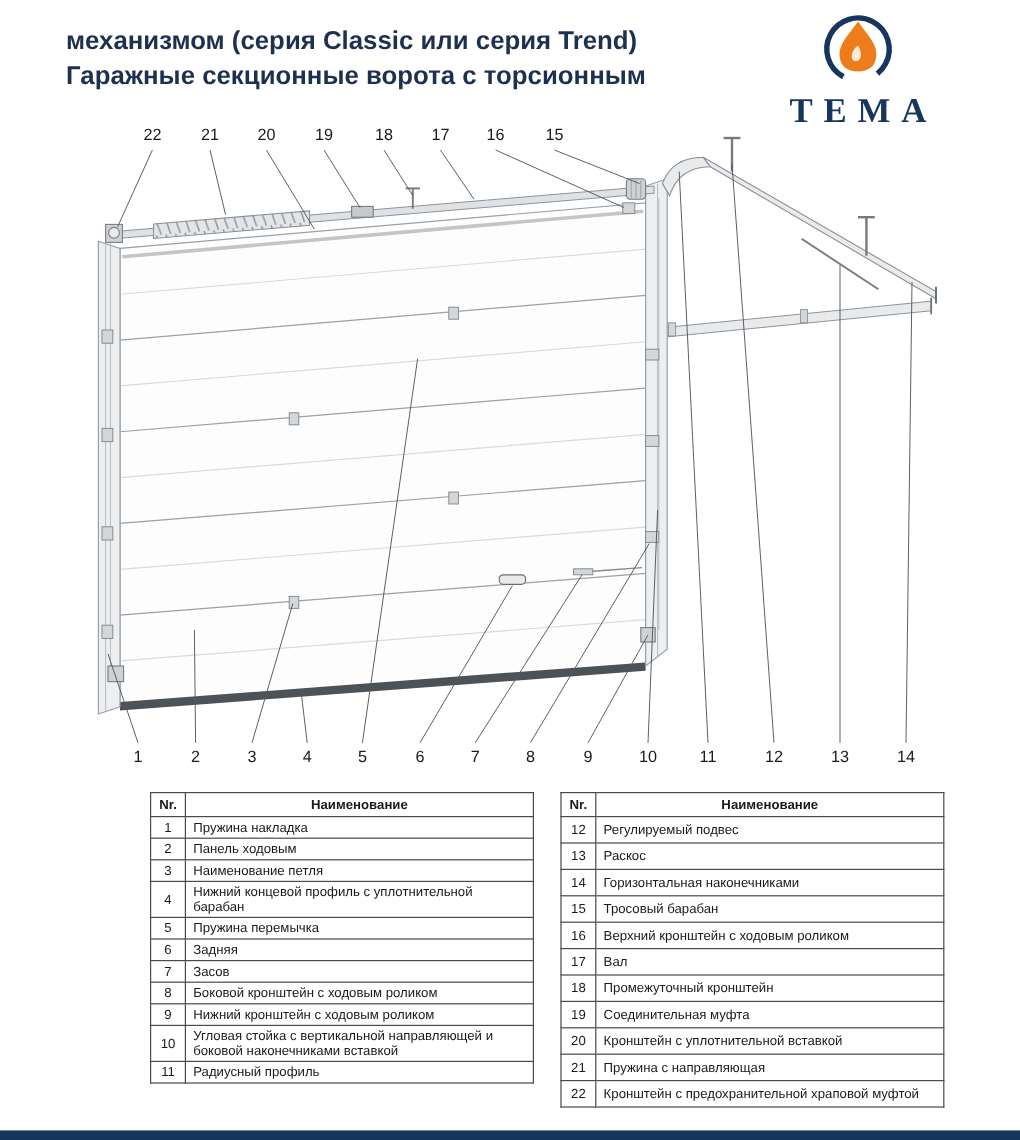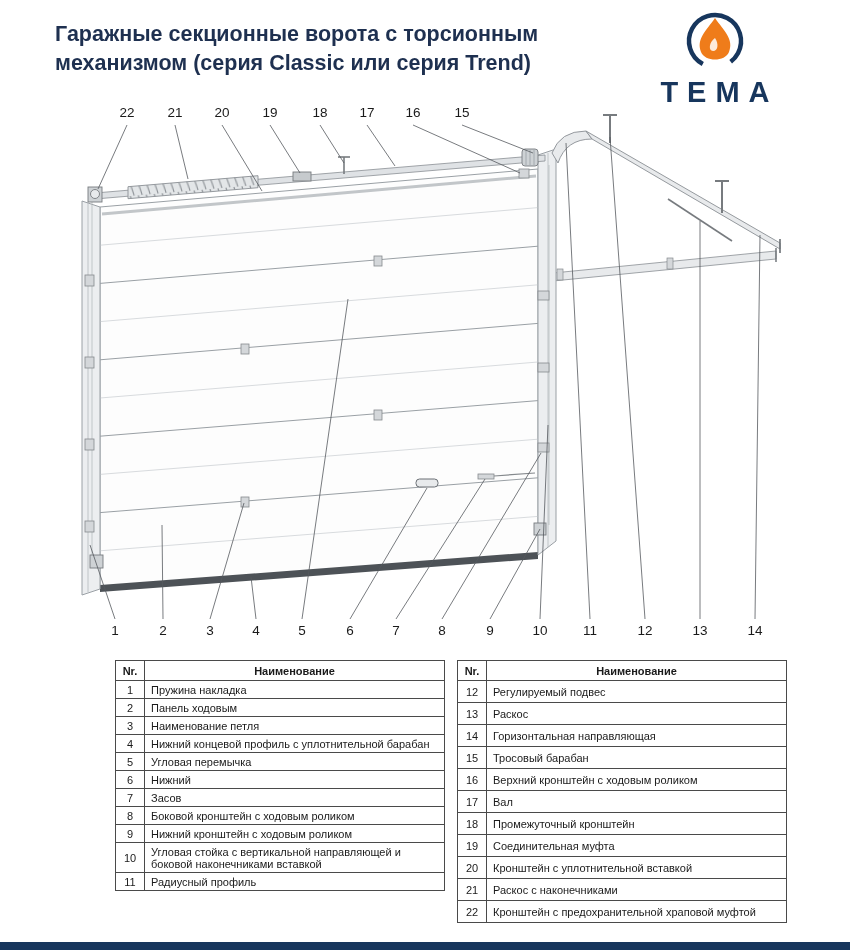--- a/index.html
+++ b/index.html
@@ -7,43 +7,43 @@
     position:relative; width:850px; height:950px; background:#ffffff;
     font-family:"Liberation Sans", sans-serif; overflow:hidden; color:#1a1a1a;
   }
   .title {
     position:absolute; left:55px; top:20px; width:560px;
     font-size:21.5px; font-weight:bold; color:#1e3050; line-height:1.34;
   }
   .logo { position:absolute; left:640px; top:8px; width:150px; text-align:center; }
   .logo-text {
     font-weight:800; font-size:29px; color:#17365d; letter-spacing:9px;
-    margin-top:-4px; padding-left:9px;
+    margin-top:-4px; padding-left:9px;font-family:Liberation Serif, serif;
   }
   .diagram-wrap { position:absolute; left:0; top:95px; width:850px; height:560px; }
   svg text.callout { font-family:"Liberation Sans",sans-serif; font-size:13.5px; fill:#1a1a1a; }
   .tables {
     position:absolute; left:115px; top:660px; width:672px; display:flex; gap:12px;
     align-items:flex-start;
   }
-  table.parts { border-collapse:collapse; width:330px; table-layout:fixed; font-size:11px; }
+  table.parts { border-collapse:collapse; width:330px; table-layout:fixed; font-size:11px;margin-left:10px; }
   table.parts th, table.parts td { border:1px solid #4a4a4a; padding:2.5px 6px; vertical-align:middle; }
   table.parts th { font-weight:bold; padding:3.5px 4px; }
   table.parts .nr { width:24px; text-align:center; padding-left:2px; padding-right:2px; }
   table.parts.right td { padding-top:4.5px; padding-bottom:4.5px; }
   .footer-bar { position:absolute; left:0; bottom:0; width:850px; height:8px; background:#17365d; }
 </style>
 </head>
 <body>
 
 <div class="page">
 
   <div class="title">
+    <div>механизмом (серия Classic или серия Trend)</div>
     <div>Гаражные секционные ворота с торсионным</div>
-    <div>механизмом (серия Classic или серия Trend)</div>
   </div>
 
   <div class="logo">
     <svg width="140" height="68" viewBox="0 0 140 68">
       <circle cx="70" cy="33" r="26" fill="none" stroke="#17365d" stroke-width="4.5" stroke-dasharray="133 31" transform="rotate(118 70 33)"></circle>
       <path d="M70,10 C79,23 89,31 84,44 C80,54 60,54 56,44 C51,31 61,23 70,10 Z" fill="#ef7c1a"></path>
       <path d="M70,30 C74,36 73,43 68,43 C63,43 64,34 70,30 Z" fill="#ffffff" opacity="0.85"></path>
     </svg>
     <div class="logo-text">ТЕМА</div>
   </div>
@@ -235,25 +235,25 @@
           <tr>
             <td class="nr">3</td>
             <td class="nm">Наименование петля</td>
           </tr>
           <tr>
             <td class="nr">4</td>
             <td class="nm">Нижний концевой профиль с уплотнительной барабан</td>
           </tr>
           <tr>
             <td class="nr">5</td>
-            <td class="nm">Угловая перемычка</td>
+            <td class="nm">Пружина перемычка</td>
           </tr>
           <tr>
             <td class="nr">6</td>
-            <td class="nm">Нижний</td>
+            <td class="nm">Задняя</td>
           </tr>
           <tr>
             <td class="nr">7</td>
             <td class="nm">Засов</td>
           </tr>
           <tr>
             <td class="nr">8</td>
             <td class="nm">Боковой кронштейн с ходовым роликом</td>
           </tr>
           <tr>
@@ -282,21 +282,21 @@
           <tr>
             <td class="nr">12</td>
             <td class="nm">Регулируемый подвес</td>
           </tr>
           <tr>
             <td class="nr">13</td>
             <td class="nm">Раскос</td>
           </tr>
           <tr>
             <td class="nr">14</td>
-            <td class="nm">Горизонтальная направляющая</td>
+            <td class="nm">Горизонтальная наконечниками</td>
           </tr>
           <tr>
             <td class="nr">15</td>
             <td class="nm">Тросовый барабан</td>
           </tr>
           <tr>
             <td class="nr">16</td>
             <td class="nm">Верхний кронштейн с ходовым роликом</td>
           </tr>
           <tr>
@@ -310,21 +310,21 @@
           <tr>
             <td class="nr">19</td>
             <td class="nm">Соединительная муфта</td>
           </tr>
           <tr>
             <td class="nr">20</td>
             <td class="nm">Кронштейн с уплотнительной вставкой</td>
           </tr>
           <tr>
             <td class="nr">21</td>
-            <td class="nm">Раскос с наконечниками</td>
+            <td class="nm">Пружина с направляющая</td>
           </tr>
           <tr>
             <td class="nr">22</td>
             <td class="nm">Кронштейн с предохранительной храповой муфтой</td>
           </tr>
         </tbody>
     </table>
   </div>
 
   <div class="footer-bar"></div>

